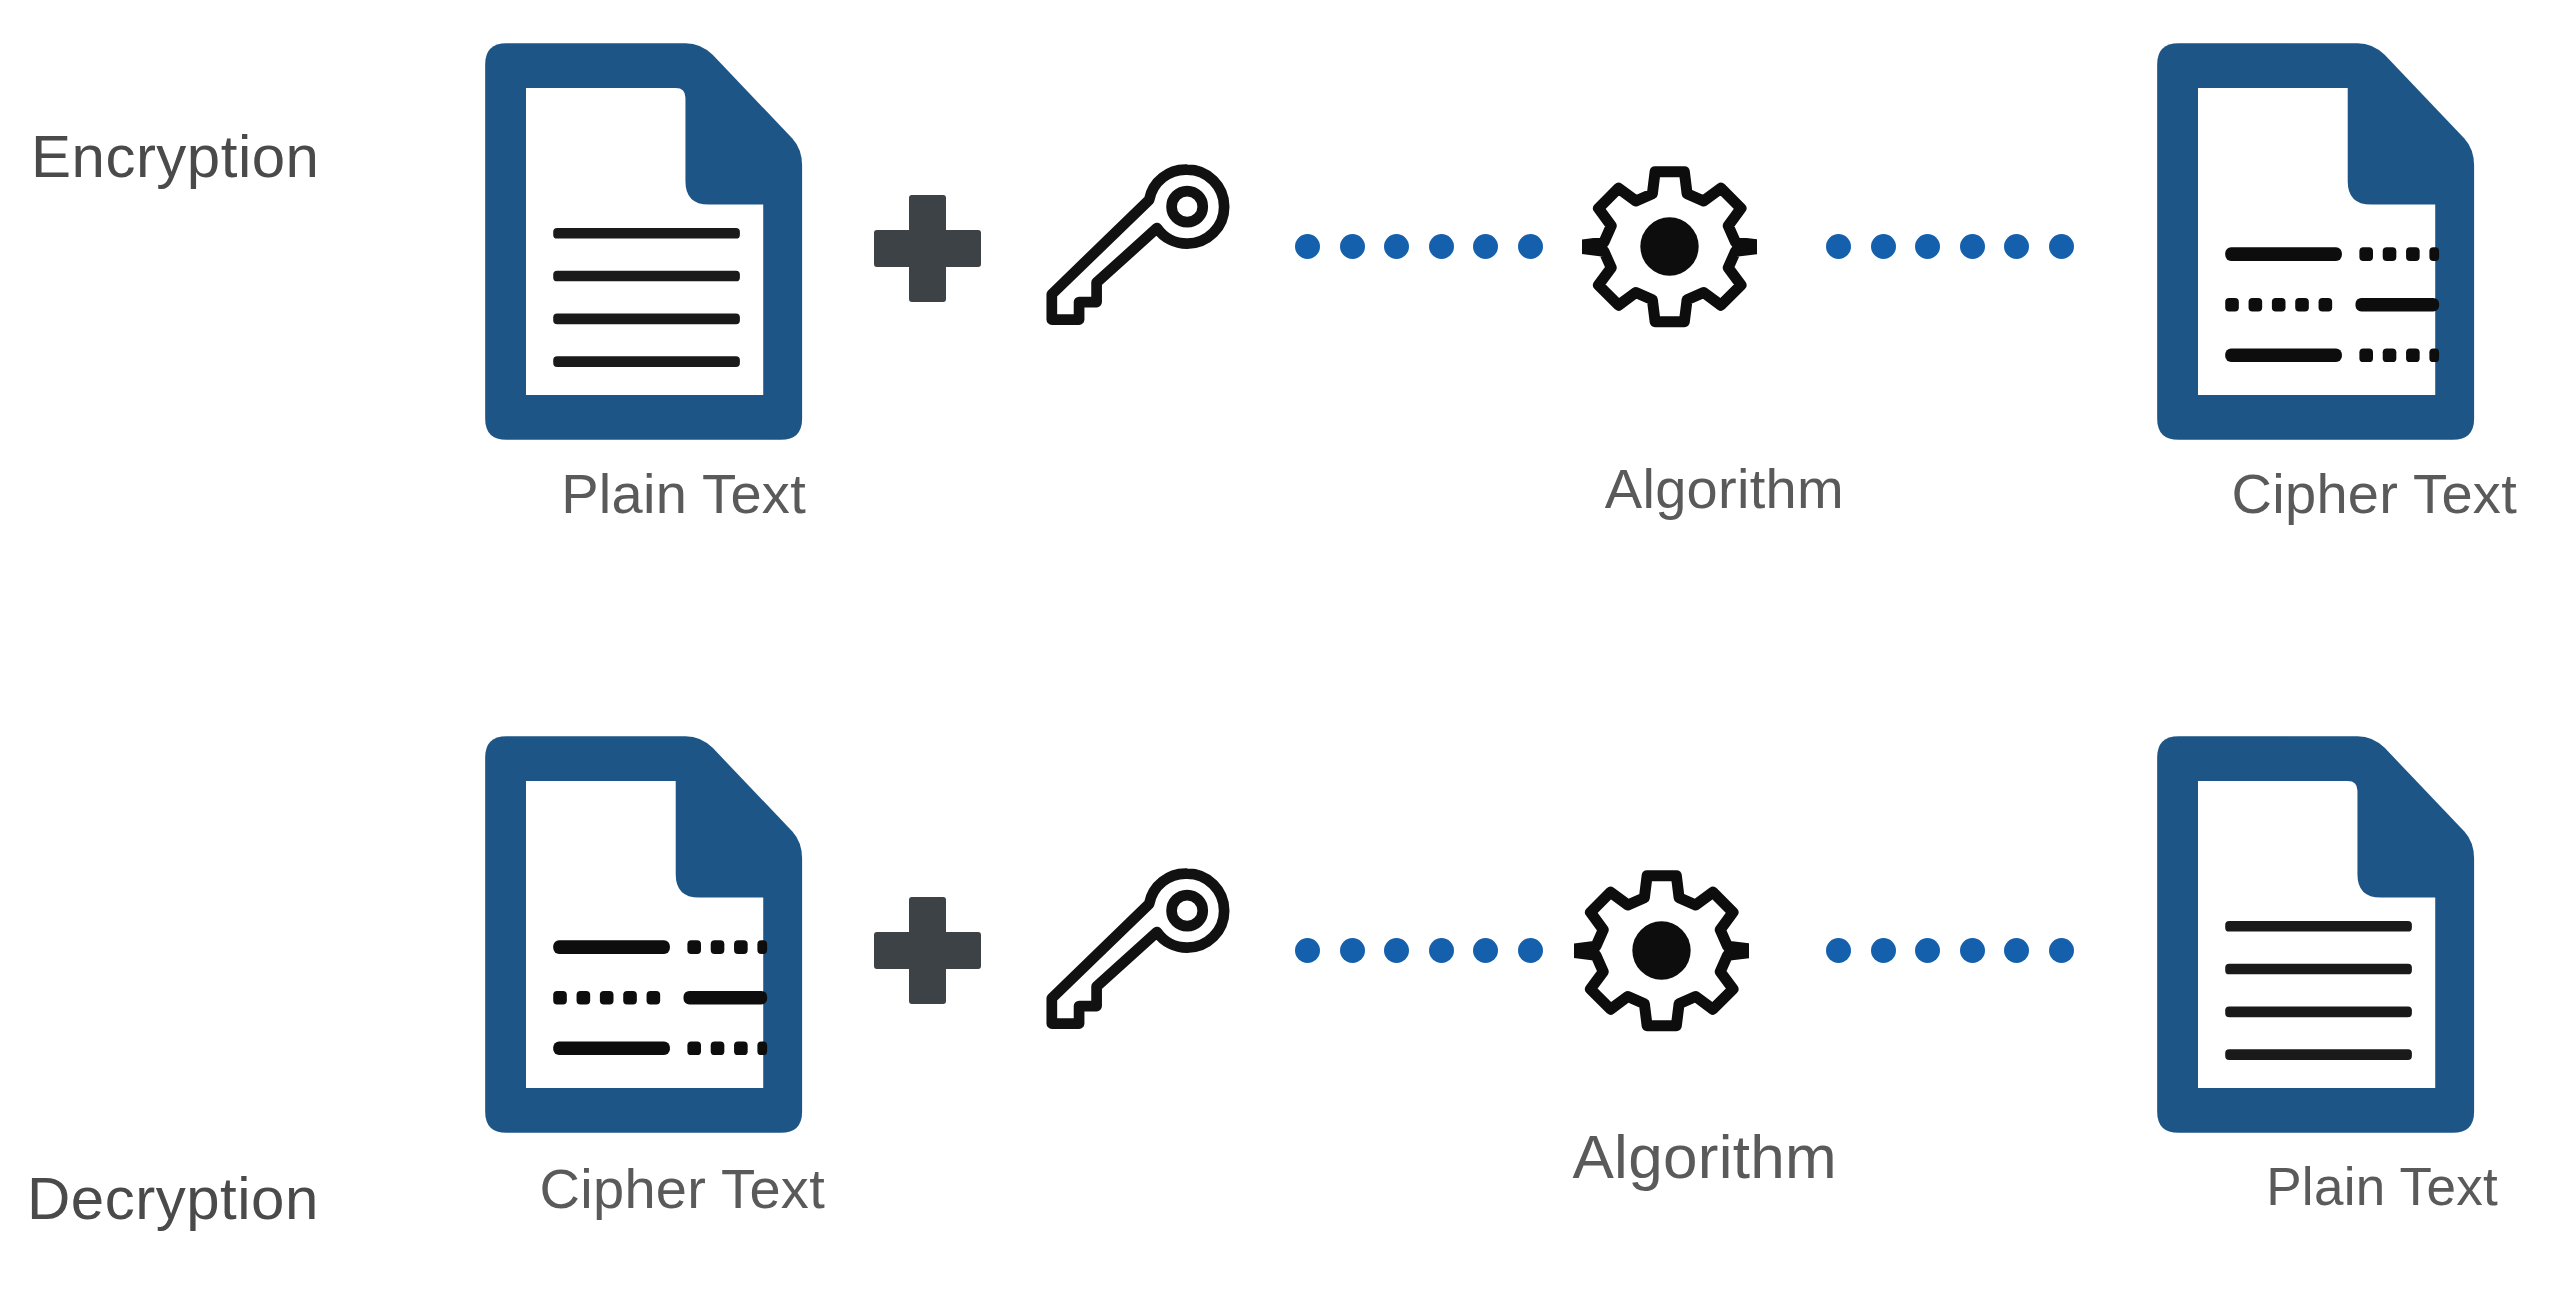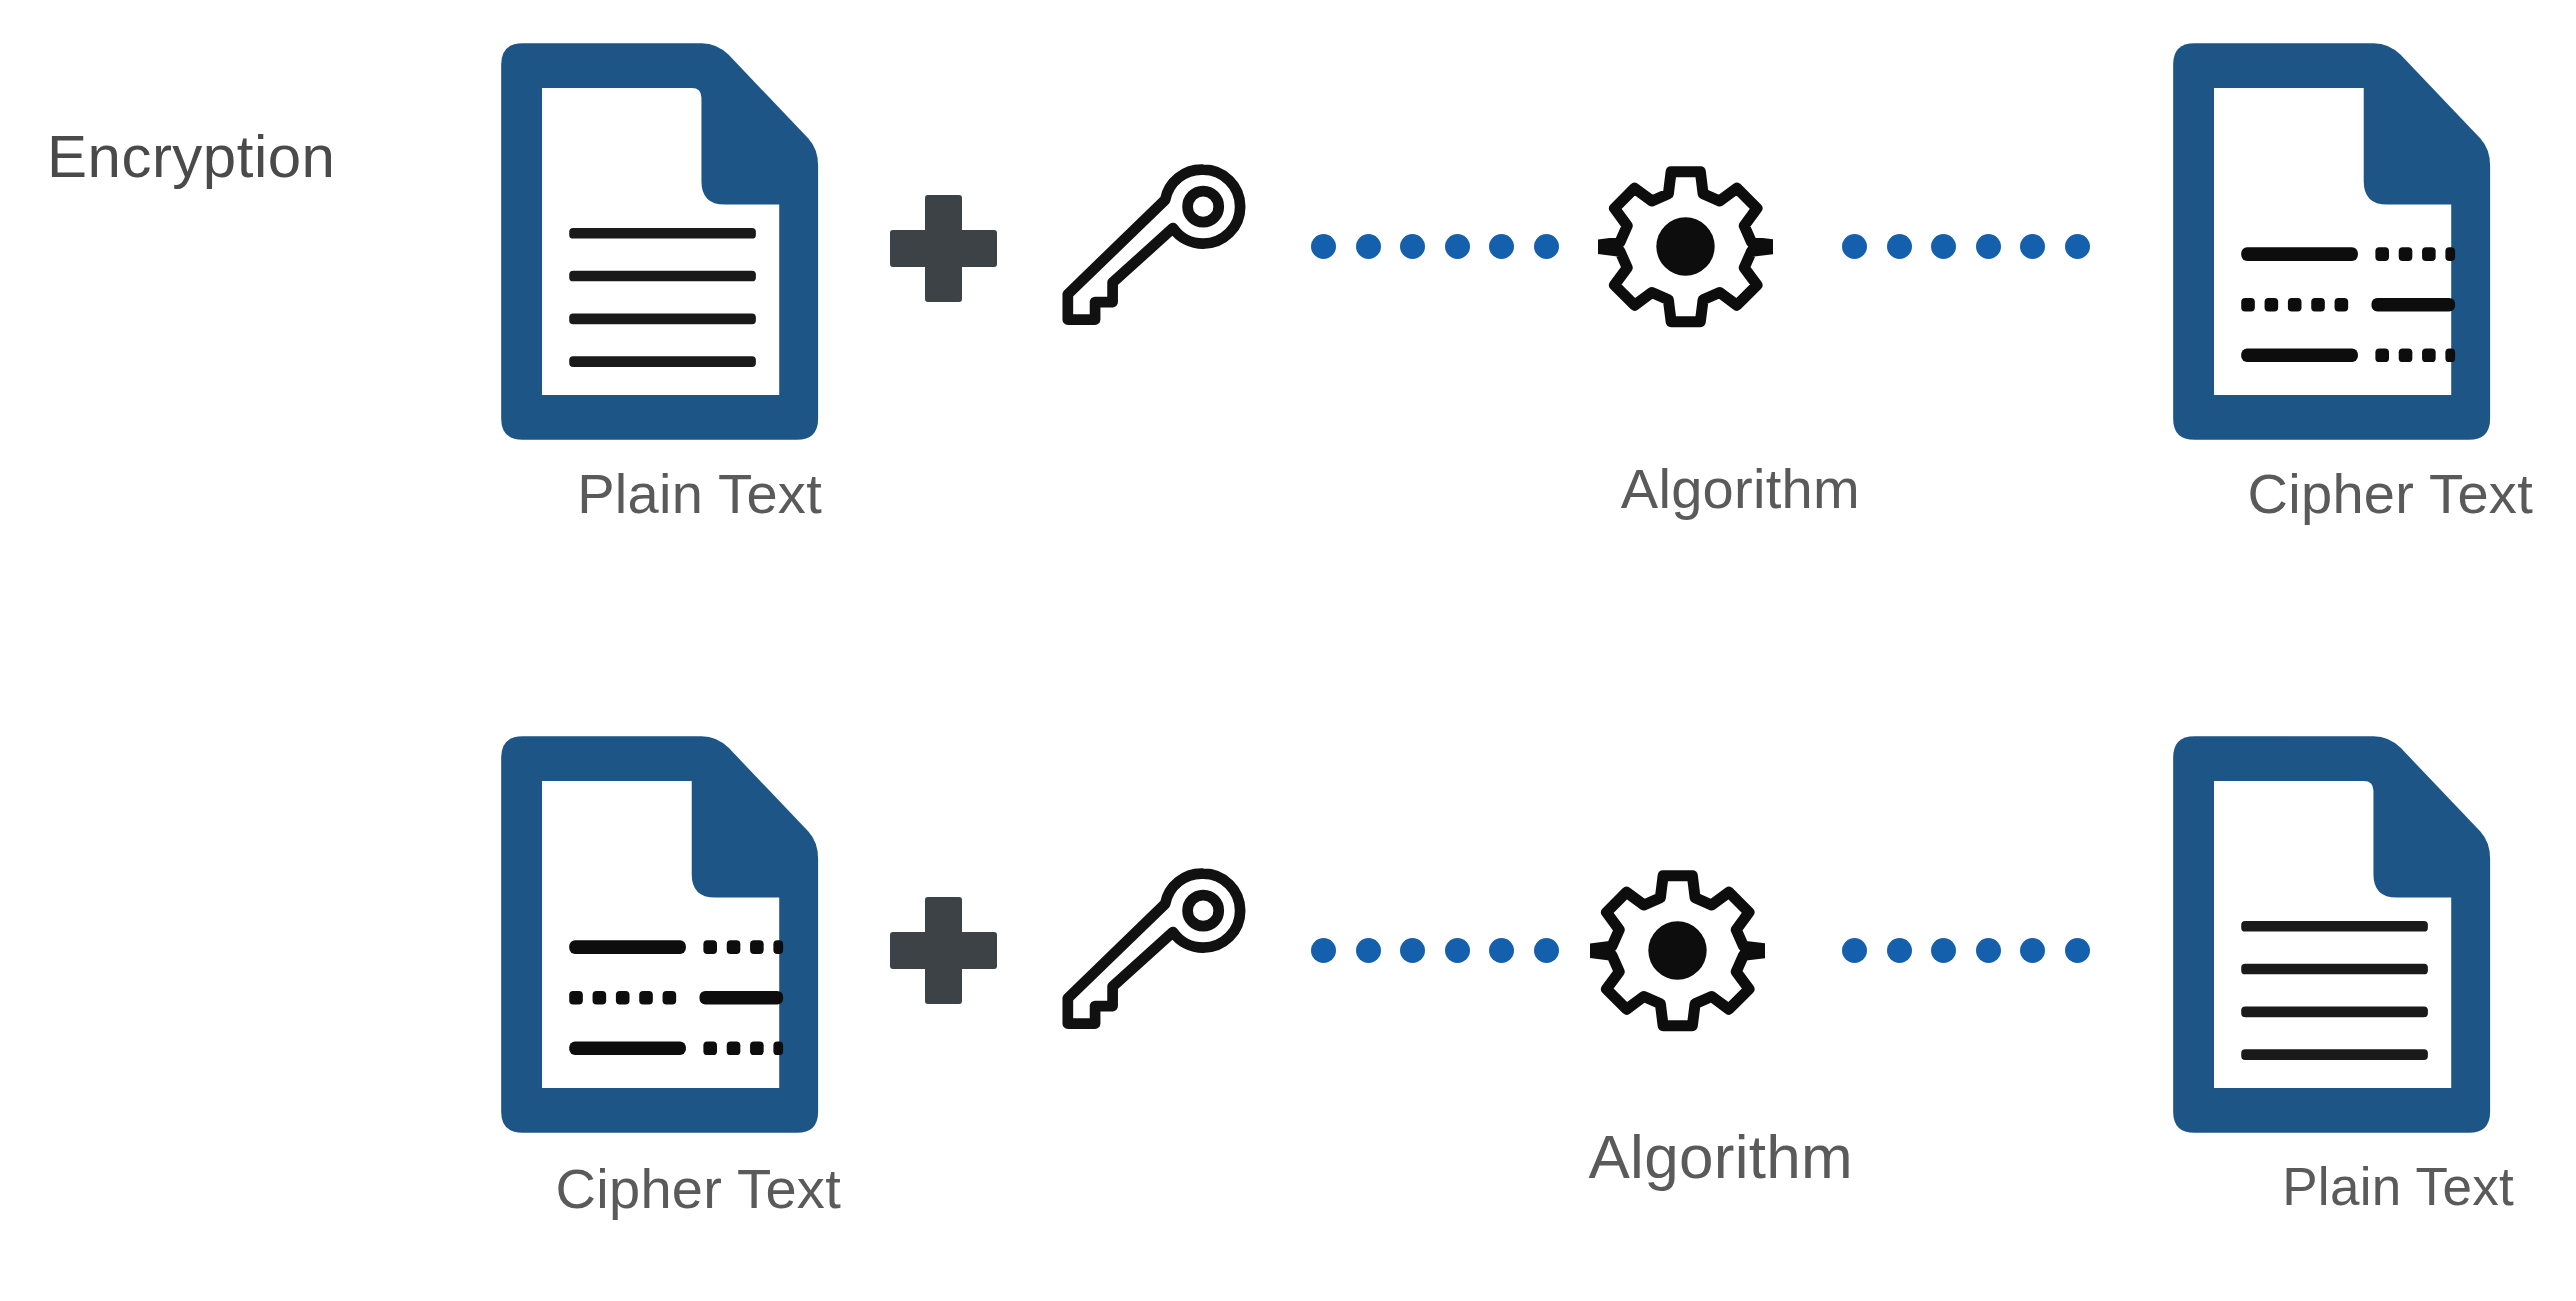--- a/index.html
+++ b/index.html
@@ -3,21 +3,21 @@
 <meta charset="utf-8">
 <style>
   html,body{margin:0;padding:0;}
   body{
     width:2576px;height:1302px;
     background:#ffffff;
     font-family:"Liberation Sans", sans-serif;
     overflow:hidden;
     position:relative;
   }
-  .row{position:absolute;left:16px;width:2316px;height:643px;}
+  .row{position:absolute;left:0;width:2316px;height:643px;}
   #row-encryption{top:0;}
   #row-decryption{top:654px;}
 
   .row-label{
     position:absolute;
     color:#4a4a4a;
     font-size:60px;
     font-weight:400;
     letter-spacing:0.5px;
     white-space:nowrap;
@@ -164,20 +164,21 @@
         <rect x="310" y="320" width="10" height="14" rx="4"></rect>
       </g>
     </svg>
   </div>
   <div class="item-label" style="left:2128px;top:461px;width:389px;">Cipher Text</div>
 
 </div>
 
 <div class="row" id="row-decryption">
 
+  <div class="row-label" id="label-decryption">Decryption</div>
 
   <div class="doc" style="left:456px;top:76px;">
     <svg viewBox="0 0 360 420" xmlns="http://www.w3.org/2000/svg">
       <path d="M30 28 Q30 6 52 6 L236 6 Q252 6 264 18 L346 104 Q356 115 356 132
                L356 392 Q356 414 334 414 L52 414 Q30 414 30 392 Z" fill="#1d5586"></path>
       <path d="M72 52 L226 52 Q226 52 226 62 L226 148 Q226 172 250 172
                L316 172 L316 368 L72 368 Z" fill="#ffffff"></path>
       <g fill="#0d0d0d">
         <rect x="100" y="216" width="120" height="14" rx="6"></rect>
         <rect x="238" y="216" width="14" height="14" rx="4"></rect>

